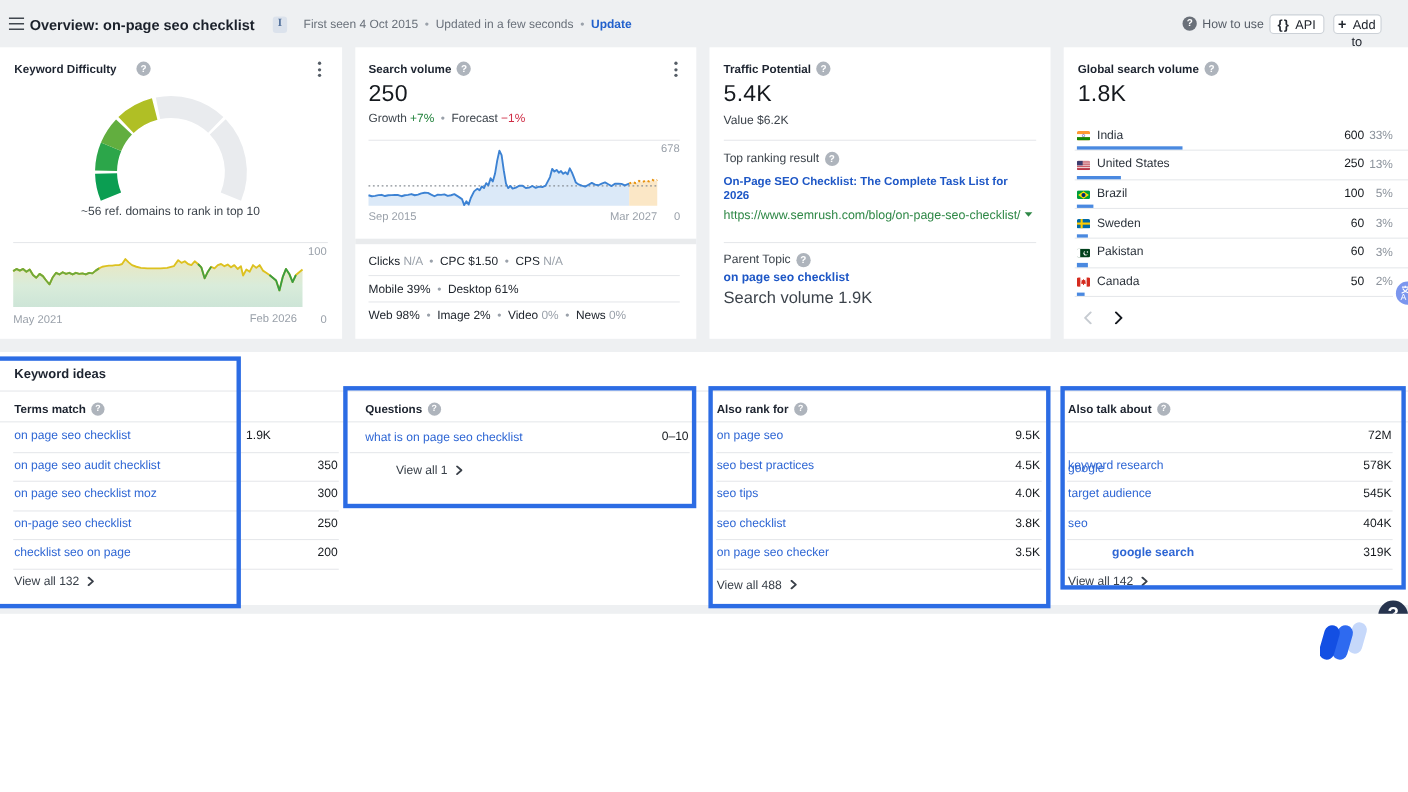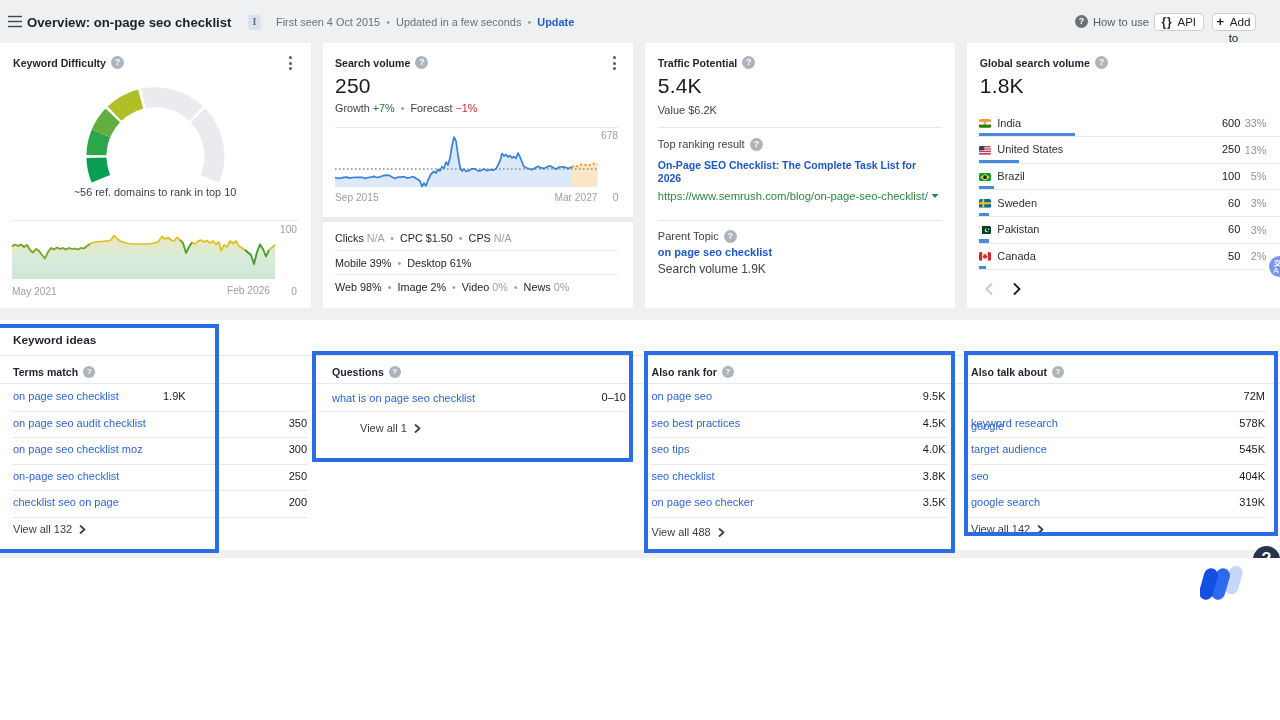--- a/index.html
+++ b/index.html
@@ -29,21 +29,21 @@
         <line x1="0" y1="11.5" x2="14" y2="11.5"></line>
       </g>
     </svg>
 <div class="abs" style="left:27px;top:15px;font-size:13.2px;font-weight:700;color:#1b212b;">Overview: on-page seo checklist</div>
 <div class="abs" style="left:248px;top:15px;width:13px;height:14.5px;background:#dbe2ec;border-radius:3px;color:#51709b;font-size:10px;font-weight:700;text-align:center;line-height:14.5px;font-family:'Liberation Serif',serif;">I</div>
 <div class="abs" style="left:276px;top:16px;font-size:10.9px;color:#69707a;">First seen 4 Oct 2015&nbsp; <span style="color:#9aa1aa">•</span> &nbsp;Updated in a few seconds&nbsp; <span style="color:#9aa1aa">•</span> &nbsp;<span style="color:#2160cc;font-weight:700;">Update</span></div>
 <div class="abs" style="left:1075px;top:15.4px;width:13px;height:13px;border-radius:50%;background:#6a7079;color:#fff;font-size:9px;font-weight:700;text-align:center;line-height:13px;">?</div>
 <div class="abs" style="left:1093px;top:16px;font-size:11.2px;color:#555c66;">How to use</div>
 <div class="abs" style="left:1154px;top:12.5px;width:49.5px;height:18.5px;background:#fff;border:1px solid #ccd1d7;border-radius:4px;font-size:11.5px;color:#21262e;text-align:center;line-height:17px;"><b style="font-size:12px;">{ }</b>&nbsp; API</div>
 <div class="abs" style="left:1211.5px;top:12.5px;width:44px;height:18.5px;background:#fff;border:1px solid #ccd1d7;border-radius:4px;font-size:11.7px;color:#21262e;text-align:center;line-height:16.5px;"><b style="font-size:13px;">+</b>&nbsp; Add to</div>
-<div class="abs" style="left:13px;top:56px;display:flex;align-items:center;gap:5px;height:13px;">
+<div class="abs" style="left:13px;top:56px;display:flex;align-items:center;gap:18px;height:13px;">
       <span class="ttl">Keyword Difficulty</span>
       <span style="display:inline-block;flex:none;width:13px;height:13px;border-radius:50%;background:#aeb4bc;color:#fff;font-size:9px;font-weight:700;text-align:center;line-height:13px;">?</span>
     </div>
 <div class="kebab" style="left:289px;top:56px;">
       <i></i>
       <i></i>
       <i></i>
     </div>
 <svg class="abs" style="left:70px;top:82px;" width="171" height="120" viewBox="0 0 171 120">
       <path d="M 30.89 96.78 A 59.0 59.0 0 0 1 26.42 75.74" stroke="#0b9e52" stroke-width="20" fill="none"></path>
@@ -116,21 +116,21 @@
 <div class="abs" style="left:657.8px;top:158.5px;width:280px;font-size:10.5px;font-weight:700;color:#1e57c6;line-height:13.2px;">On-Page SEO Checklist: The Complete Task List for 2026</div>
 <div class="abs" style="left:657.8px;top:190px;font-size:11.3px;color:#2d8745;">https://www.semrush.com/blog/on-page-seo-checklist/ <svg width="8" height="6" viewBox="0 0 8 6" style="vertical-align:1.5px;">
         <path d="M0.5 1 L4 5 L7.5 1 Z" fill="#2d8745"></path>
       </svg></div>
 <div class="hdiv" style="left:657.8px;top:219.5px;width:284px;"></div>
 <div class="abs" style="left:657.8px;top:229.5px;display:flex;align-items:center;gap:5px;height:13px;font-size:11px;color:#3c434b;">
       <span>Parent Topic</span>
       <span style="display:inline-block;flex:none;width:13px;height:13px;border-radius:50%;background:#aeb4bc;color:#fff;font-size:9px;font-weight:700;text-align:center;line-height:13px;">?</span>
     </div>
 <div class="abs" style="left:657.8px;top:246px;font-size:11px;font-weight:700;color:#1e57c6;">on page seo checklist</div>
-<div class="abs" style="left:657.8px;top:261.5px;font-size:12px;color:#3c434b;">Search volume 1.9K</div>
+<div class="abs" style="left:657.8px;top:261.5px;font-size:15px;color:#3c434b;">Search volume 1.9K</div>
 <div class="abs" style="left:979.8px;top:56px;display:flex;align-items:center;gap:5px;height:13px;">
       <span class="ttl">Global search volume</span>
       <span style="display:inline-block;flex:none;width:13px;height:13px;border-radius:50%;background:#aeb4bc;color:#fff;font-size:9px;font-weight:700;text-align:center;line-height:13px;">?</span>
     </div>
 <div class="abs big" style="left:979.8px;top:74px;">1.8K</div>
 <div class="abs" style="left:978.8px;top:119.4px;border-radius:1.5px;overflow:hidden;width:12px;height:8.6px;">
       <svg style="display:block" width="12" height="8.6" viewBox="0 0 16 11" preserveAspectRatio="none">
         <rect width="16" height="11" fill="#f93"></rect>
         <rect y="3.7" width="16" height="3.6" fill="#fff"></rect>
         <rect y="7.3" width="16" height="3.7" fill="#128807"></rect>
@@ -219,21 +219,21 @@
       <path d="M1.5 1 L6.5 6 L1.5 11" stroke="#15191f" stroke-width="1.8" fill="none" stroke-linecap="round" stroke-linejoin="round"></path>
     </svg>
 <div class="abs" style="left:13px;top:333px;font-size:11.8px;font-weight:700;color:#1d2430;">Keyword ideas</div>
 <div class="hdiv" style="left:0;top:355px;width:1280px;"></div>
 <div class="hdiv" style="left:0;top:383px;width:1280px;"></div>
 <div class="abs" style="left:13px;top:365.5px;display:flex;align-items:center;gap:5px;height:12px;">
       <span style="font-size:10.6px;font-weight:700;color:#1d2430;white-space:pre;">Terms match</span>
       <span style="display:inline-block;flex:none;width:12px;height:12px;border-radius:50%;background:#aeb4bc;color:#fff;font-size:8px;font-weight:700;text-align:center;line-height:12px;">?</span>
     </div>
     <div class="abs link" style="left:13px;top:390.2px;font-size:11px;">on page seo checklist</div>
-    <div class="abs val" style="left:163px;top:390.2px;width:144px;text-align:left;">1.9K</div>
+    <div class="abs val" style="left:163px;top:390.2px;width:144px;text-align:center;">1.9K</div>
     <div class="hdiv" style="left:12px;top:410.5px;width:296px;"></div>
     <div class="abs link" style="left:13px;top:416.8px;font-size:11px;">on page seo audit checklist</div>
     <div class="abs val" style="left:163px;top:416.8px;width:144px;text-align:right;">350</div>
     <div class="hdiv" style="left:12px;top:437.0px;width:296px;"></div>
     <div class="abs link" style="left:13px;top:443.2px;font-size:11px;">on page seo checklist moz</div>
     <div class="abs val" style="left:163px;top:443.2px;width:144px;text-align:right;">300</div>
     <div class="hdiv" style="left:12px;top:463.5px;width:296px;"></div>
     <div class="abs link" style="left:13px;top:469.8px;font-size:11px;">on-page seo checklist</div>
     <div class="abs val" style="left:163px;top:469.8px;width:144px;text-align:right;">250</div>
     <div class="hdiv" style="left:12px;top:490.0px;width:296px;"></div>
@@ -284,21 +284,21 @@
     <div class="hdiv" style="left:970px;top:410.5px;width:296px;"></div>
     <div class="abs link" style="left:971px;top:416.8px;font-size:11px;">keyword research</div>
     <div class="abs val" style="left:1121px;top:416.8px;width:144px;text-align:right;">578K</div>
     <div class="hdiv" style="left:970px;top:437.0px;width:296px;"></div>
     <div class="abs link" style="left:971px;top:443.2px;font-size:11px;">target audience</div>
     <div class="abs val" style="left:1121px;top:443.2px;width:144px;text-align:right;">545K</div>
     <div class="hdiv" style="left:970px;top:463.5px;width:296px;"></div>
     <div class="abs link" style="left:971px;top:469.8px;font-size:11px;">seo</div>
     <div class="abs val" style="left:1121px;top:469.8px;width:144px;text-align:right;">404K</div>
     <div class="hdiv" style="left:970px;top:490.0px;width:296px;"></div>
-    <div class="abs link" style="left:971px;top:496.2px;font-size:11px;">google search</div>
+    <div class="abs link" style="left:1011px;top:496.2px;font-size:11px;font-weight:bold;">google search</div>
     <div class="abs val" style="left:1121px;top:496.2px;width:144px;text-align:right;">319K</div>
     <div class="hdiv" style="left:970px;top:516.5px;width:296px;"></div>
     <div class="abs" style="left:971px;top:523px;font-size:11px;color:#394049;">View all 142 &nbsp;<svg style="vertical-align:-1px" width="9" height="9" viewBox="0 0 9 9">
         <path d="M2.5 1 L6.5 4.5 L2.5 8" stroke="#3a4049" stroke-width="1.7" fill="none" stroke-linecap="round" stroke-linejoin="round"></path>
       </svg></div>
 <div class="hl" style="left:-5px;top:323.5px;width:223.5px;height:229px;"></div>
 <div class="hl" style="left:311.5px;top:351px;width:321.5px;height:111px;"></div>
 <div class="hl" style="left:643.8px;top:351px;width:311.2px;height:201.5px;"></div>
 <div class="hl" style="left:964px;top:351px;width:313.5px;height:184.5px;"></div>
 <div class="abs" style="left:1266px;top:252.8px;width:27.5px;height:27.5px;border-radius:50%;background:#fff;"></div>

